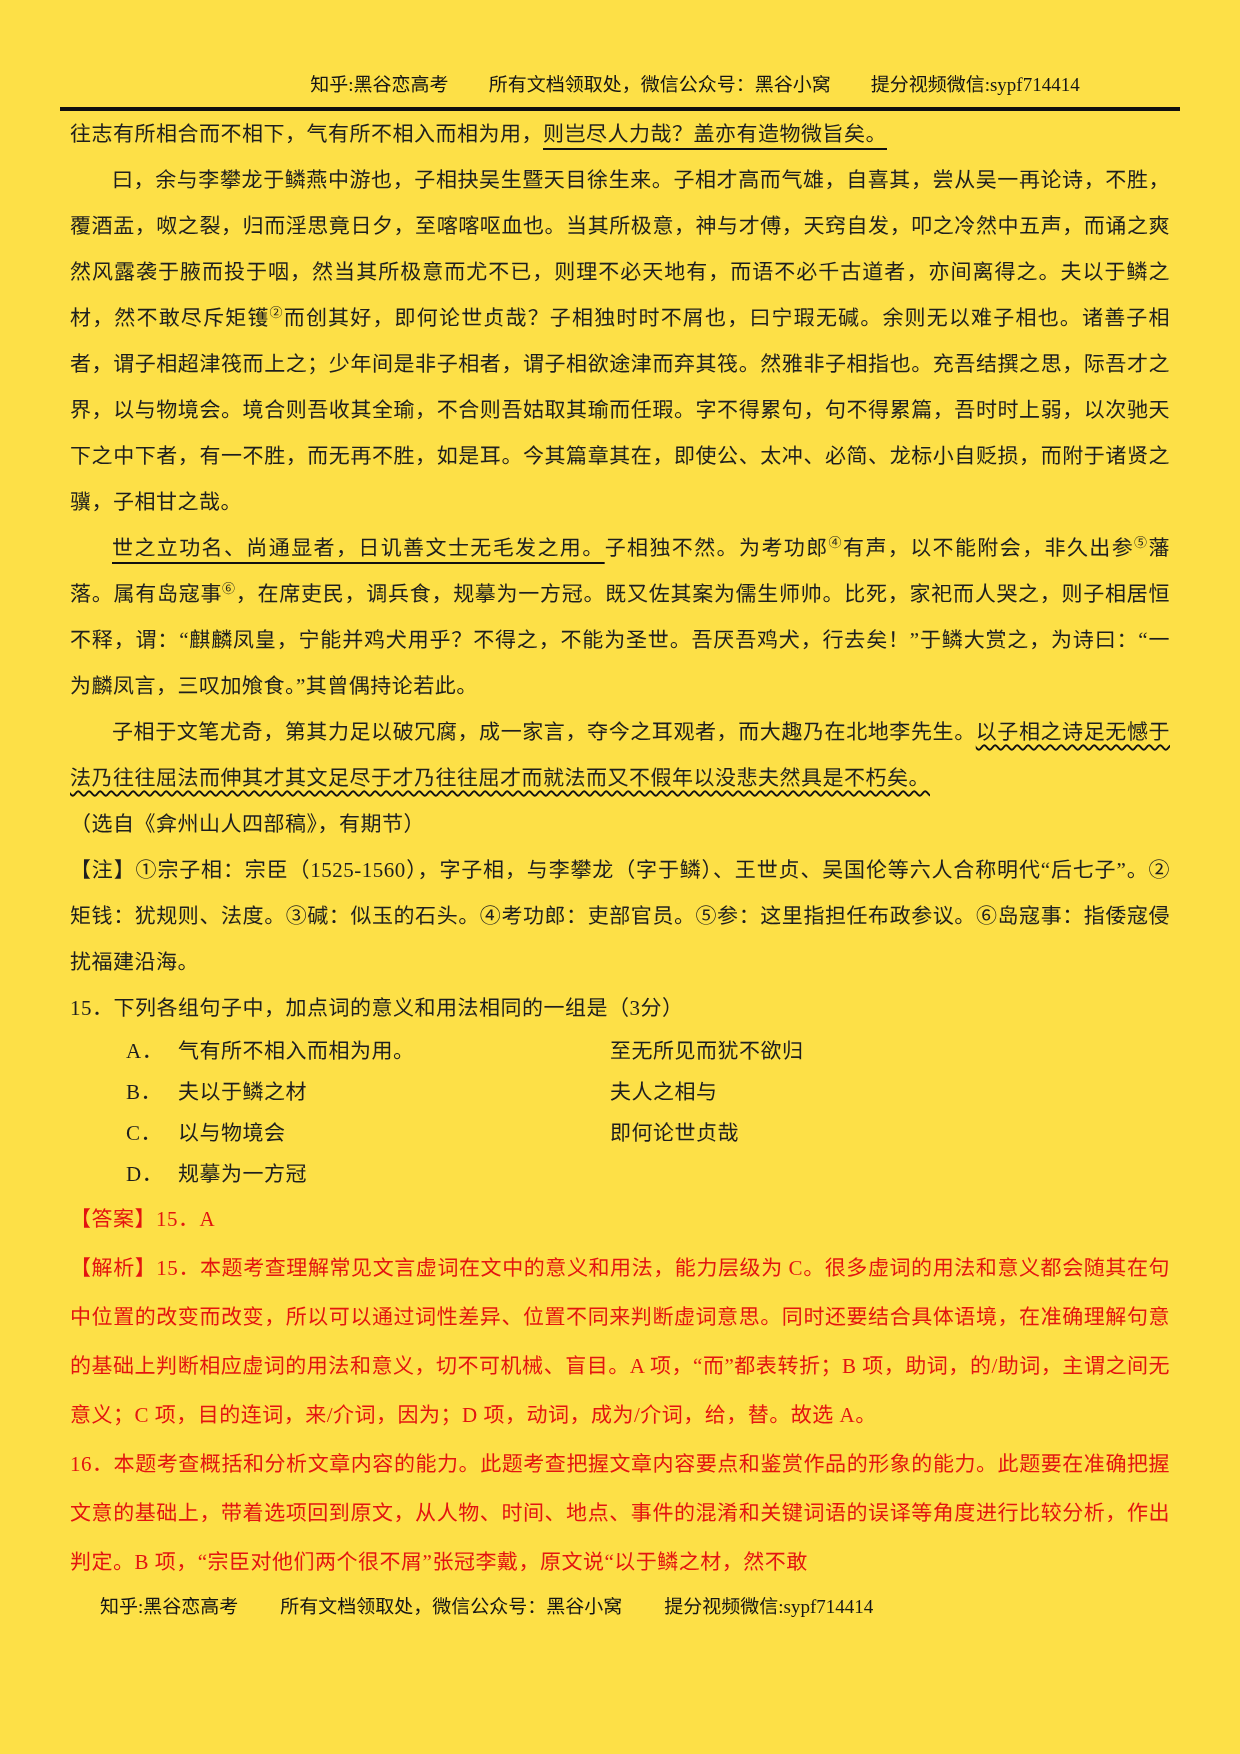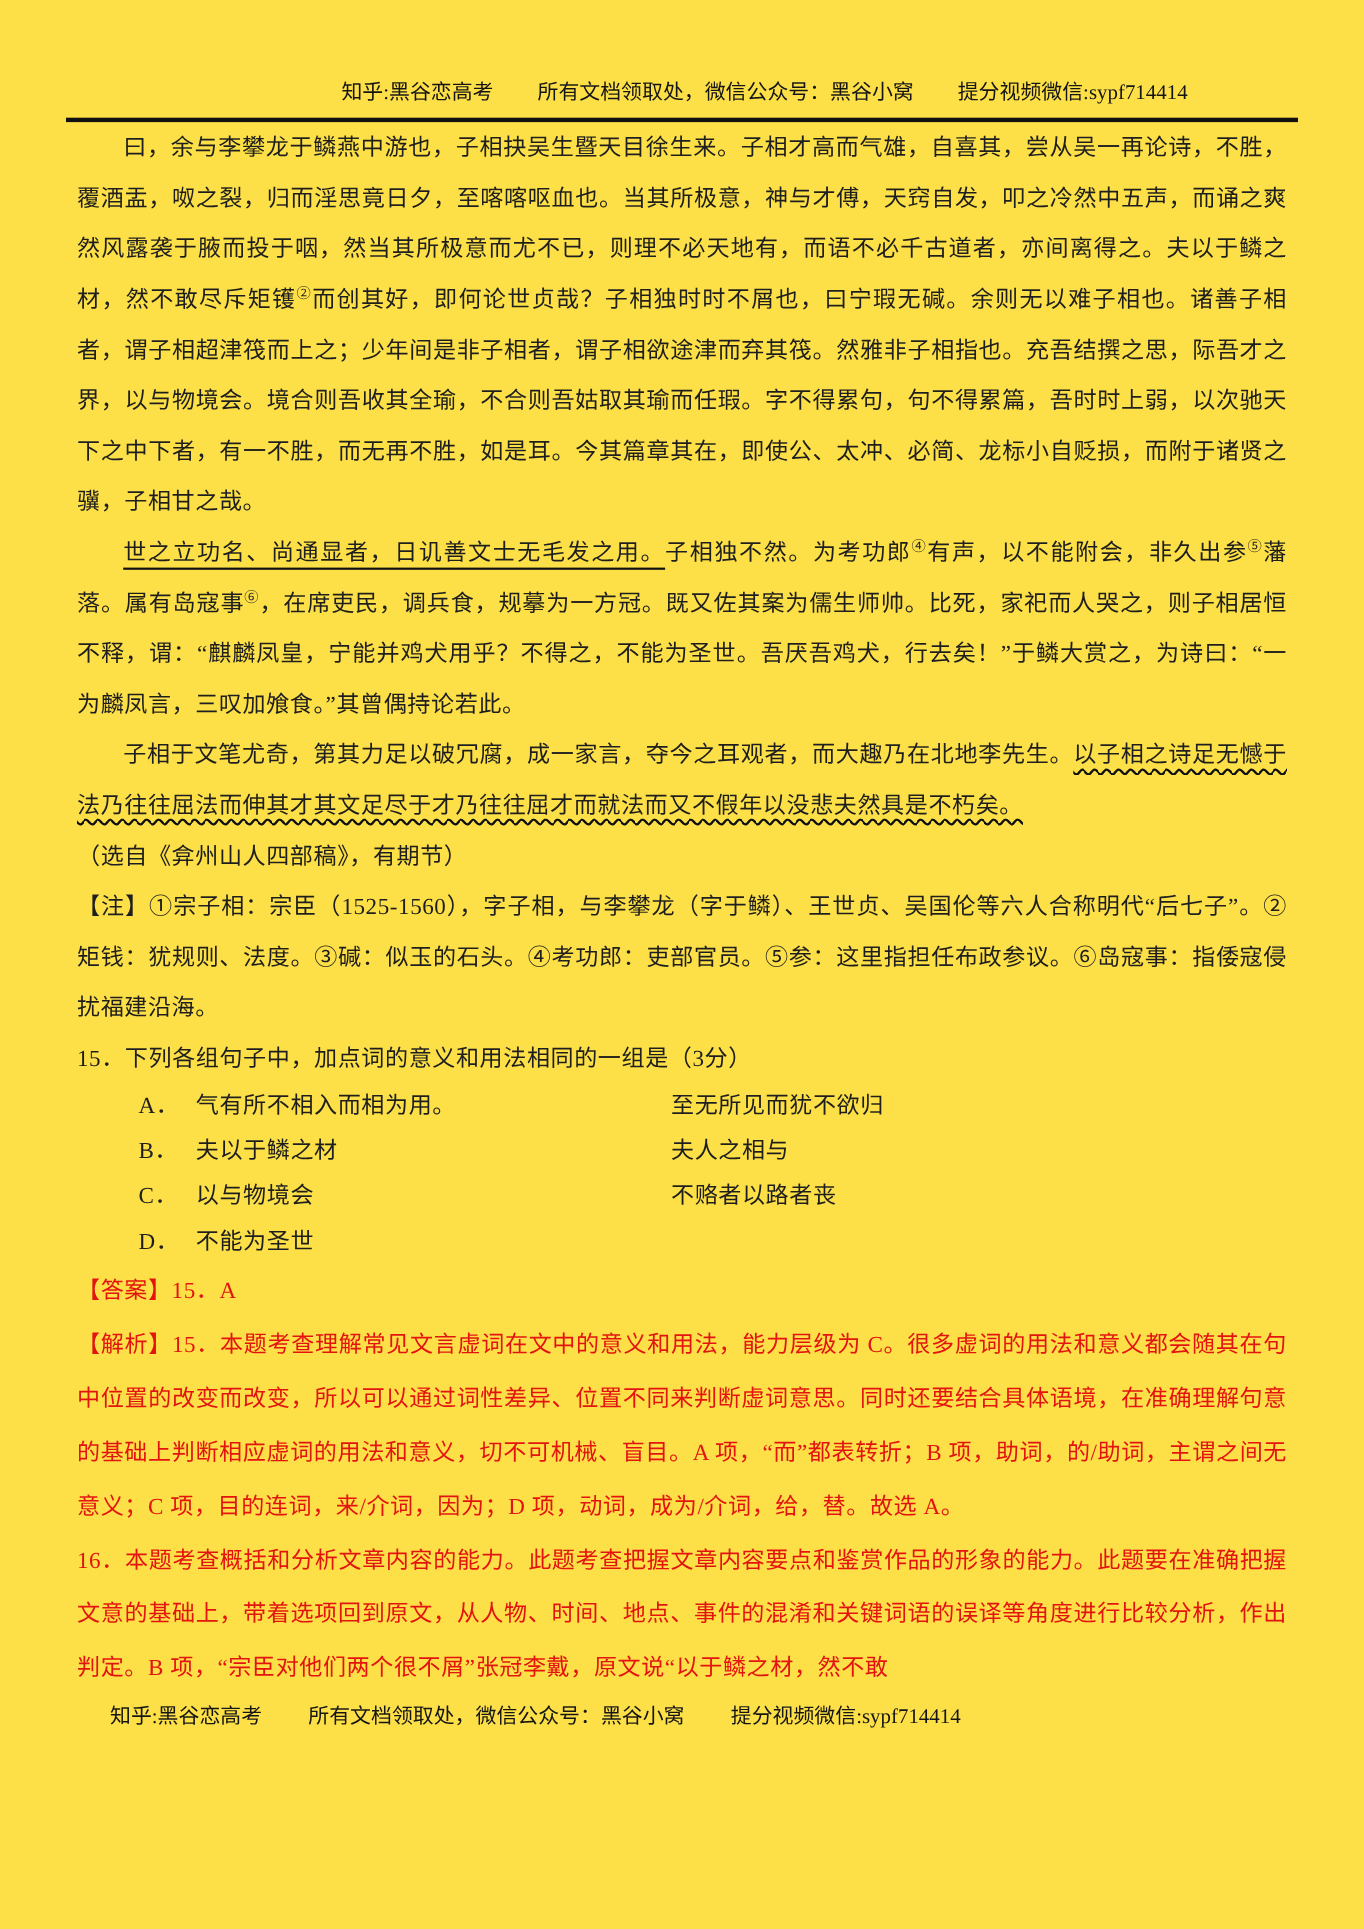--- a/index.html
+++ b/index.html
@@ -59,20 +59,21 @@
 <div class="page">
 
   <div class="doc-header">
     <span>知乎:黑谷恋高考</span>
     <span>所有文档领取处，微信公众号：黑谷小窝</span>
     <span>提分视频微信:sypf714414</span>
   </div>
   <hr class="header-rule">
 
   <div class="passage">
+    <p><span class="seg plain">往志有所相合而不相下，气有所不相入而相为用，</span><span class="seg underline">则岂尽人力哉？盖亦有造物微旨矣。</span></p>
     <p class="indent"><span class="seg plain">曰，余与李攀龙于鳞燕中游也，子相抉吴生暨天目徐生来。子相才高而气雄，自喜其，尝从吴一再论诗，不胜，覆酒盂，呶之裂，归而淫思竟日夕，至喀喀呕血也。当其所极意，神与才傅，天窍自发，叩之冷然中五声，而诵之爽然风露袭于腋而投于咽，然当其所极意而尤不已，则理不必天地有，而语不必千古道者，亦间离得之。夫以于鳞之材，然不敢尽斥矩镬<sup>②</sup>而创其好，即何论世贞哉？子相独时时不屑也，曰宁瑕无碱。余则无以难子相也。诸善子相者，谓子相超津筏而上之；少年间是非子相者，谓子相欲途津而弃其筏。然雅非子相指也。充吾结撰之思，际吾才之界，以与物境会。境合则吾收其全瑜，不合则吾姑取其瑜而任瑕。字不得累句，句不得累篇，吾时时上弱，以次驰天下之中下者，有一不胜，而无再不胜，如是耳。今其篇章其在，即使公、太冲、必简、龙标小自贬损，而附于诸贤之骥，子相甘之哉。</span></p>
     <p class="indent"><span class="seg underline">世之立功名、尚通显者，日讥善文士无毛发之用。</span><span class="seg plain">子相独不然。为考功郎<sup>④</sup>有声，以不能附会，非久出参<sup>⑤</sup>藩落。属有岛寇事<sup>⑥</sup>，在席吏民，调兵食，规摹为一方冠。既又佐其案为儒生师帅。比死，家祀而人哭之，则子相居恒不释，谓：“麒麟凤皇，宁能并鸡犬用乎？不得之，不能为圣世。吾厌吾鸡犬，行去矣！”于鳞大赏之，为诗曰：“一为麟凤言，三叹加飧食。”其曾偶持论若此。</span></p>
     <p class="indent"><span class="seg plain">子相于文笔尤奇，第其力足以破冗腐，成一家言，夺今之耳观者，而大趣乃在北地李先生。</span><span class="seg wavy">以子相之诗足无憾于法乃往往屈法而伸其才其文足尽于才乃往往屈才而就法而又不假年以没悲夫然具是不朽矣。</span></p>
     <p class="citation-p">（选自《弇州山人四部稿》，有期节）</p>
     <p class="note-p">【注】①宗子相：宗臣（1525-1560），字子相，与李攀龙（字于鳞）、王世贞、吴国伦等六人合称明代“后七子”。②矩钱：犹规则、法度。③碱：似玉的石头。④考功郎：吏部官员。⑤参：这里指担任布政参议。⑥岛寇事：指倭寇侵扰福建沿海。</p>
   </div>
 
   <div class="question">
     <p class="stem-p">15．下列各组句子中，加点词的意义和用法相同的一组是（3分）</p>
     <div class="options">
@@ -82,25 +83,25 @@
         <span class="option-right">至无所见而犹不欲归</span>
       </div>
       <div class="option-row">
         <span class="option-label">B．</span>
         <span class="option-left">夫以于鳞之材</span>
         <span class="option-right">夫人之相与</span>
       </div>
       <div class="option-row">
         <span class="option-label">C．</span>
         <span class="option-left">以与物境会</span>
-        <span class="option-right">不赂者以路者丧</span>
+        <span class="option-right">即何论世贞哉</span>
       </div>
       <div class="option-row">
         <span class="option-label">D．</span>
-        <span class="option-left">不能为圣世</span>
+        <span class="option-left">规摹为一方冠</span>
       </div>
     </div>
   </div>
 
   <div class="red-block">
     <p>【答案】15．A</p>
     <p>【解析】15．本题考查理解常见文言虚词在文中的意义和用法，能力层级为 C。很多虚词的用法和意义都会随其在句中位置的改变而改变，所以可以通过词性差异、位置不同来判断虚词意思。同时还要结合具体语境，在准确理解句意的基础上判断相应虚词的用法和意义，切不可机械、盲目。A 项，“而”都表转折；B 项，助词，的/助词，主谓之间无意义；C 项，目的连词，来/介词，因为；D 项，动词，成为/介词，给，替。故选 A。</p>
     <p>16．本题考查概括和分析文章内容的能力。此题考查把握文章内容要点和鉴赏作品的形象的能力。此题要在准确把握文意的基础上，带着选项回到原文，从人物、时间、地点、事件的混淆和关键词语的误译等角度进行比较分析，作出判定。B 项，“宗臣对他们两个很不屑”张冠李戴，原文说“以于鳞之材，然不敢</p>
   </div>
 

